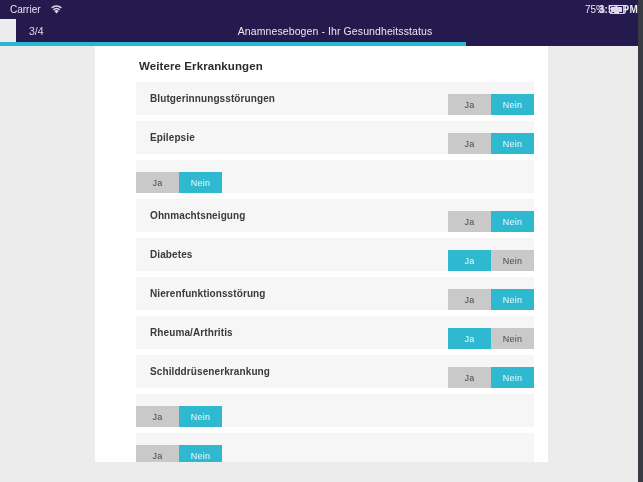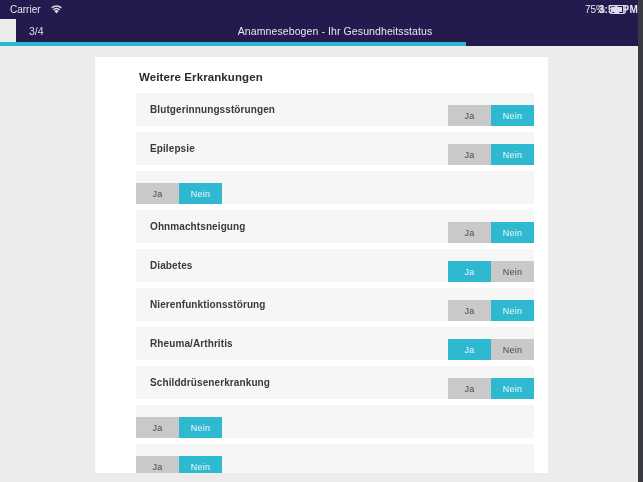--- a/index.html
+++ b/index.html
@@ -96,21 +96,21 @@
 
   
   #page-body {
     position:absolute;
     left:0; top:46px;
     width:638px; height:436px;
     background:#ececec;
   }
   #content-card {
     position:absolute;
-    left:95px; top:11px;
+    left:95px; top:0;
     width:453px; height:416px;
     background:#ffffff;
     overflow:hidden;
   }
 
   #section-title {
     margin:14px 0 0 44px;
     font-size:11.5px;
     font-weight:bold;
     color:#2b2b2b;

